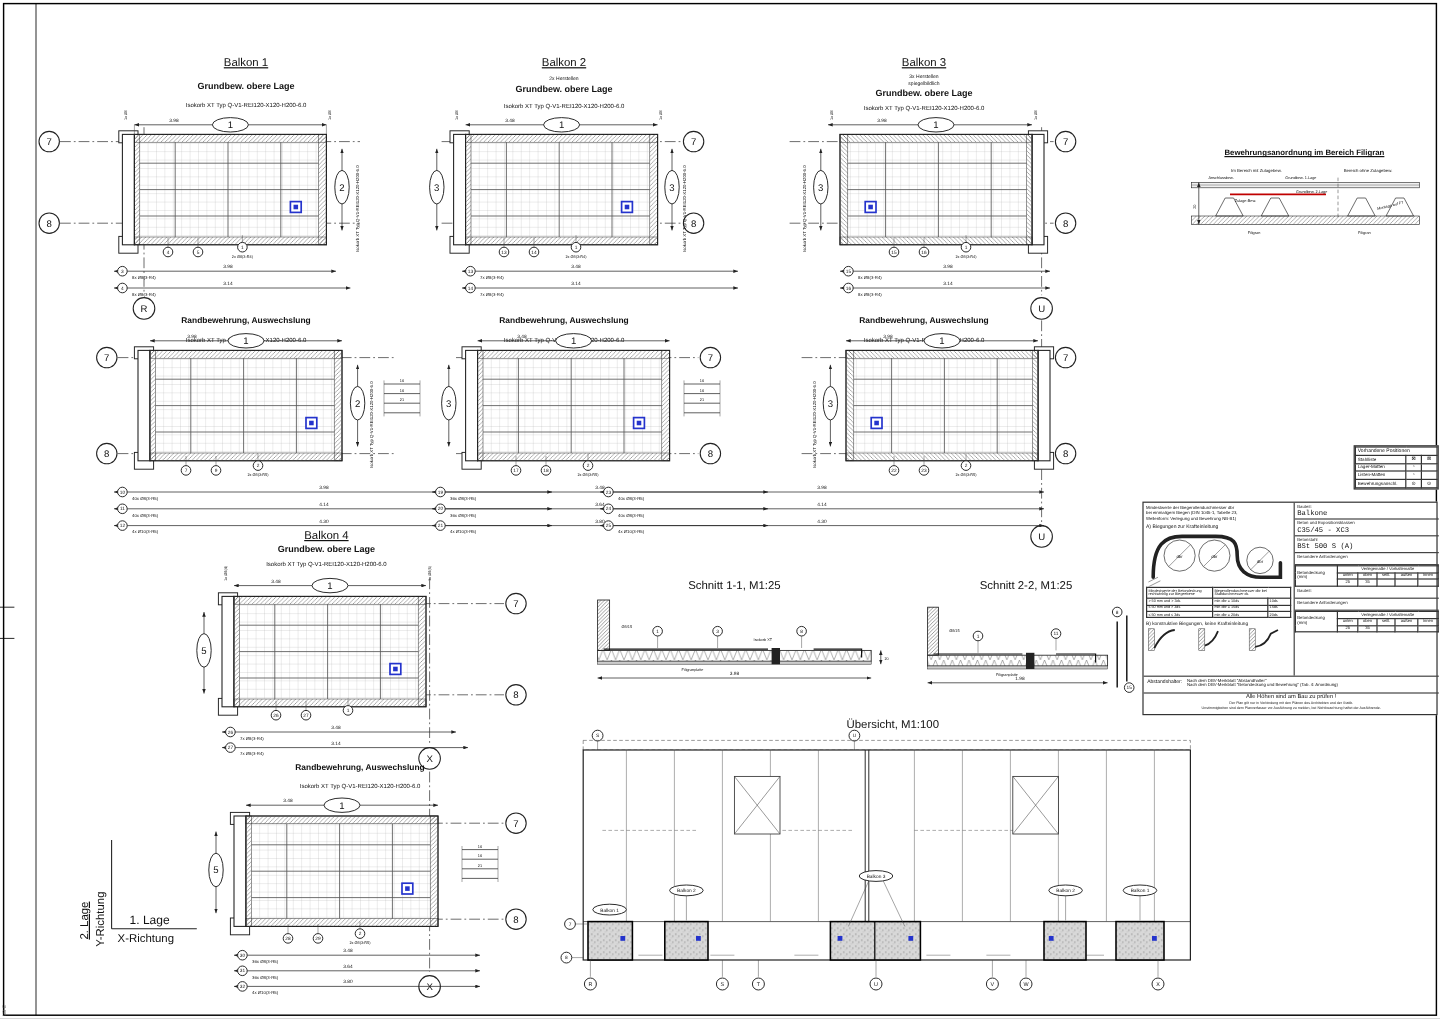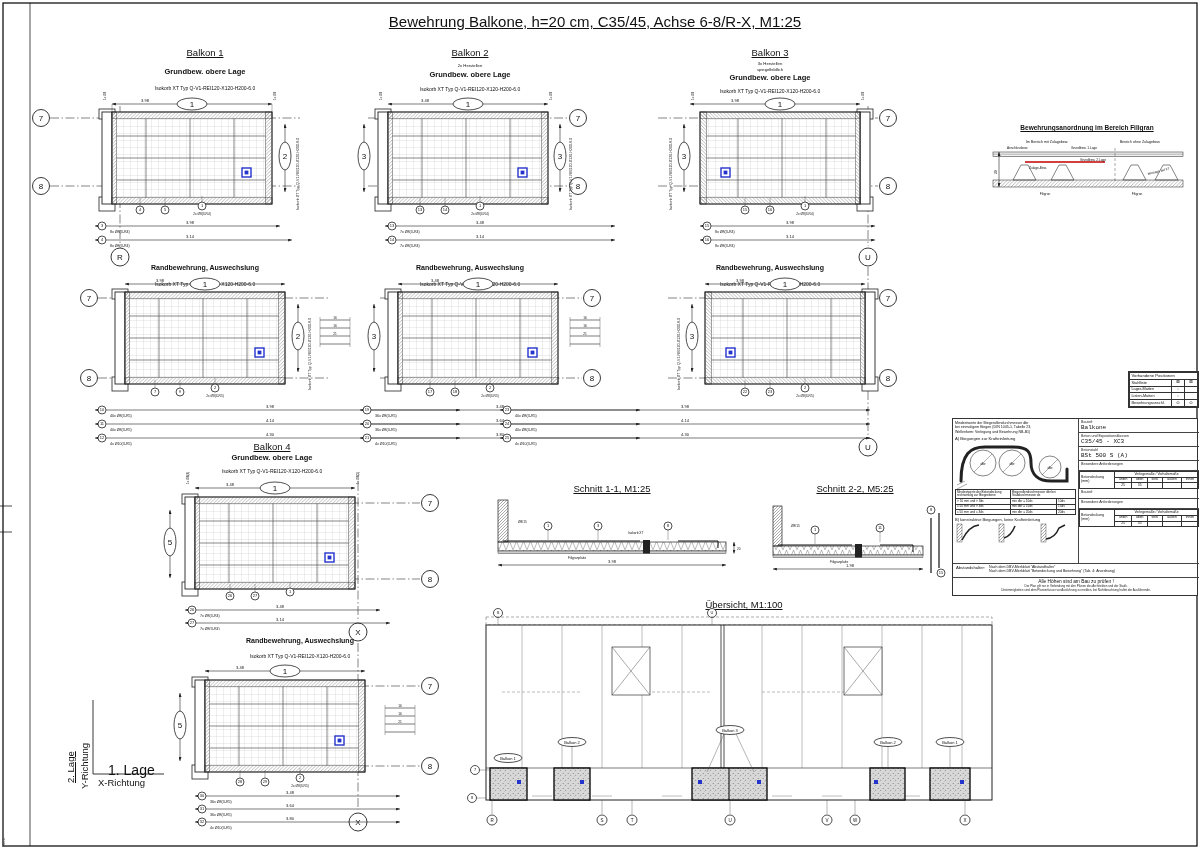--- a/index.html
+++ b/index.html
@@ -6,21 +6,21 @@
   #sheet{position:relative;width:1200px;height:849px;background:#ffffff;
          font-family:"Liberation Sans",sans-serif;color:#111;overflow:hidden}
   .abs{position:absolute}
   .cc{position:absolute;transform:translateX(-50%);white-space:nowrap;text-align:center}
   .ttl{font-size:15px;text-decoration:underline}
   .h1{font-size:9.5px;text-decoration:underline}
   .h2{font-size:7.5px;font-weight:bold}
   .h2s{font-size:7px;font-weight:bold}
   .h3{font-size:5px}
   .h4{font-size:4.2px}
-  .h1u{font-size:9.5px;text-decoration:underline}
+  .h1u{font-size:9.5px;}
   .h6u{font-size:6.5px;font-weight:bold;text-decoration:underline}
   svg{display:block}
   svg text{fill:#111;font-family:"Liberation Sans",sans-serif}
   .t8{font-size:8px;text-anchor:middle}
   .t45{font-size:4.5px;text-anchor:middle}
   .t4{font-size:4px;text-anchor:middle}
   .t36{font-size:3.6px}
   .t36m{font-size:3.6px;text-anchor:middle}
   .t32{font-size:3.2px}
   .t32m{font-size:3.2px;text-anchor:middle}
@@ -153,21 +153,20 @@
     <circle class="ax" cx="868" cy="447" r="9"></circle>
         <text class="t8" x="868" y="449.8">U</text>
     <path class="dashdot" d="M358 482 V621 M358 643 V810"></path>
     <circle class="ax" cx="358" cy="632" r="9"></circle>
         <text class="t8" x="358" y="634.8">X</text>
     <circle class="ax" cx="358" cy="822" r="9"></circle>
         <text class="t8" x="358" y="824.8">X</text>
   </g>
 </svg>
 
-<div class="cc ttl" style="left:595px;top:13px">Bewehrung Balkone, h=20 cm, C35/45, Achse 6-8/R-X, M1:25</div>
 
 <div class="cc h1" style="left:205px;top:47px">Balkon 1</div>
 <div class="cc h2" style="left:205px;top:67px">Grundbew. obere Lage</div>
 <div class="cc h3" style="left:205px;top:85px">Isokorb XT Typ Q-V1-REI120-X120-H200-6.0</div>
 
 <div class="cc h1" style="left:470px;top:47px">Balkon 2</div>
 <div class="cc h4" style="left:470px;top:63px">2x Herstellen</div>
 <div class="cc h2" style="left:470px;top:70px">Grundbew. obere Lage</div>
 <div class="cc h3" style="left:470px;top:86px">Isokorb XT Typ Q-V1-REI120-X120-H200-6.0</div>
 
@@ -184,21 +183,21 @@
 <div class="cc h2s" style="left:770px;top:264px">Randbewehrung, Auswechslung</div>
 <div class="cc h3" style="left:770px;top:281px">Isokorb XT Typ Q-V1-REI120-X120-H200-6.0</div>
 
 <div class="cc h1" style="left:272px;top:441px">Balkon 4</div>
 <div class="cc h2" style="left:272px;top:453px">Grundbew. obere Lage</div>
 <div class="cc h3" style="left:272px;top:468px">Isokorb XT Typ Q-V1-REI120-X120-H200-6.0</div>
 <div class="cc h2s" style="left:300px;top:637px">Randbewehrung, Auswechslung</div>
 <div class="cc h3" style="left:300px;top:653px">Isokorb XT Typ Q-V1-REI120-X120-H200-6.0</div>
 
 <div class="cc h1u" style="left:612px;top:483px">Schnitt 1-1, M1:25</div>
-<div class="cc h1u" style="left:855px;top:483px">Schnitt 2-2, M5:25</div>
+<div class="cc h1u" style="left:855px;top:483px">Schnitt 2-2, M1:25</div>
 <div class="cc h1u" style="left:744px;top:599px">Übersicht, M1:100</div>
 <div class="cc h6u" style="left:1087px;top:124px">Bewehrungsanordnung im Bereich Filigran</div>
 
 <svg class="abs" style="left:40px;top:92px" width="280" height="160" viewBox="0 0 280 160">
   <use href="#plan" transform="translate(62,20)"></use>
   <g>
     <line class="diml" x1="72" y1="12" x2="232" y2="12" marker-start="url(#ar)" marker-end="url(#ar)"></line>
     <path class="lead" d="M72 12 V20 M232 12 V20"></path>
     <ellipse class="bub" cx="152" cy="12" rx="15" ry="6"></ellipse>
     <text class="t8" x="152" y="14.8">1</text>
@@ -738,21 +737,21 @@
     <circle class="bub" cx="503" cy="228" r="5"></circle>
         <text class="t45" x="503" y="229.7">X</text>
   </g>
 </svg>
 
 <svg class="abs" style="left:60px;top:690px" width="120" height="110" viewBox="0 0 120 110">
   <path d="M33 10 V84 M33 84 H104" stroke="#222" stroke-width=".9" fill="none"></path>
 </svg>
 <div class="rotv" style="left:76px;top:772px;font-size:9.5px;text-decoration:underline">2. Lage</div>
 <div class="rotv" style="left:90px;top:778px;font-size:9.5px">Y-Richtung</div>
-<div class="abs" style="left:108px;top:762px;font-size:14px">1. Lage</div>
+<div class="abs" style="left:108px;top:762px;font-size:10px">1. Lage</div>
 <div class="abs" style="left:98px;top:777px;font-size:9.5px">X-Richtung</div>
 
 <div class="box" style="left:1128px;top:371px;width:71px">
   <table class="pt" style="width:100%">
     <tbody>
           <tr>
             <td colspan="3" class="pth">Vorhandene Positionen</td>
           </tr>
     <tr>
             <td>Stahlliste</td>

